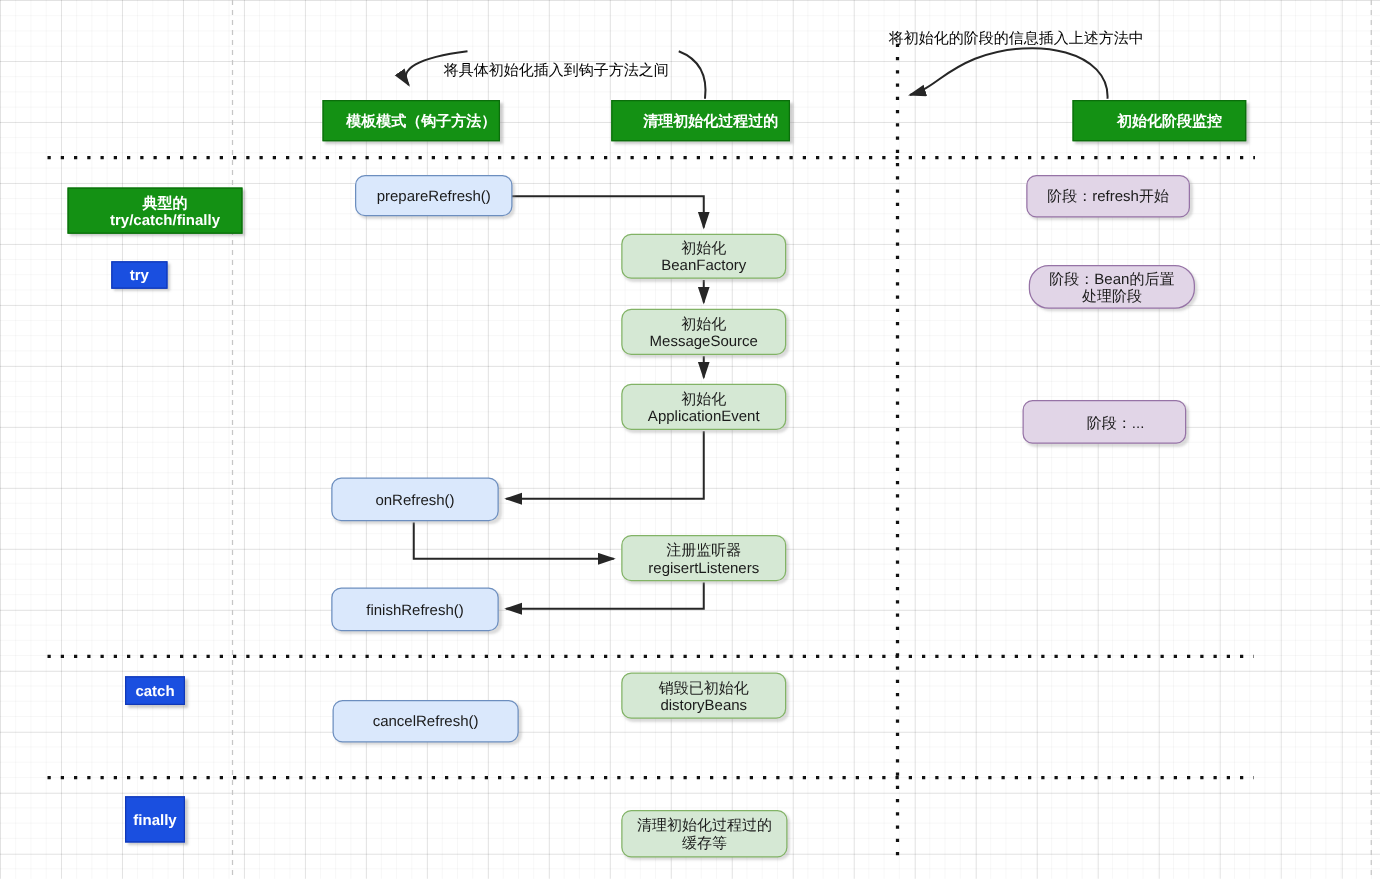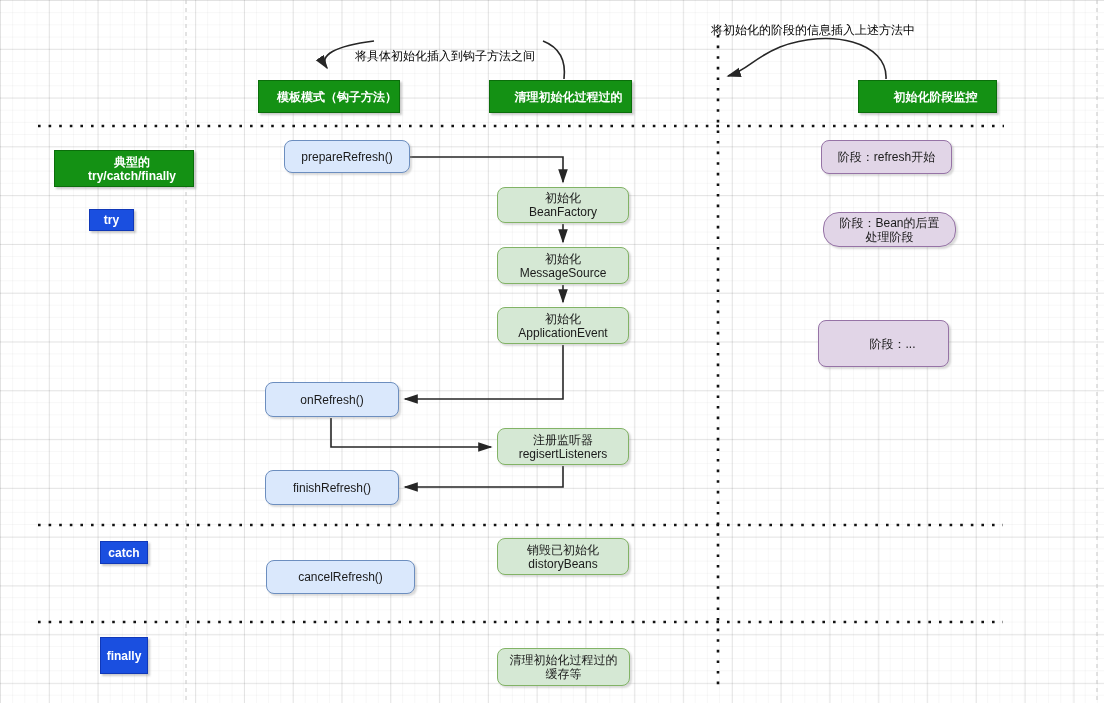--- a/index.html
+++ b/index.html
@@ -48,21 +48,21 @@
   #onrefresh{left:265px;top:382px;width:134px;height:35px;}
   #listeners{left:497px;top:428px;width:132px;height:37px;}
   #finishrefresh{left:265px;top:470px;width:134px;height:35px;}
 
   #cancelrefresh{left:266px;top:560px;width:149px;height:34px;}
   #destroybeans{left:497px;top:538px;width:132px;height:37px;}
   #cleanup{left:497px;top:648px;width:133px;height:38px;}
 
   #stage1{left:821px;top:140px;width:131px;height:34px;text-align:right;}
   #stage2{left:823px;top:212px;width:133px;height:35px;border-radius:16px;}
-  #stage3{left:818px;top:320px;width:131px;height:47px;padding-left:18px;}
+  #stage3{left:818px;top:320px;width:131px;height:35px;padding-left:18px;}
 
   .arrow{stroke:#262626;stroke-width:1.6;fill:none;}
   .dotted{stroke:#111;stroke-width:2.6;stroke-dasharray:2.6 8;fill:none;}
   .pageline{stroke:#c6c6c6;stroke-width:1;stroke-dasharray:4 4;}
 </style>
 </head>
 <body>
 
 <div class="canvas">
 

